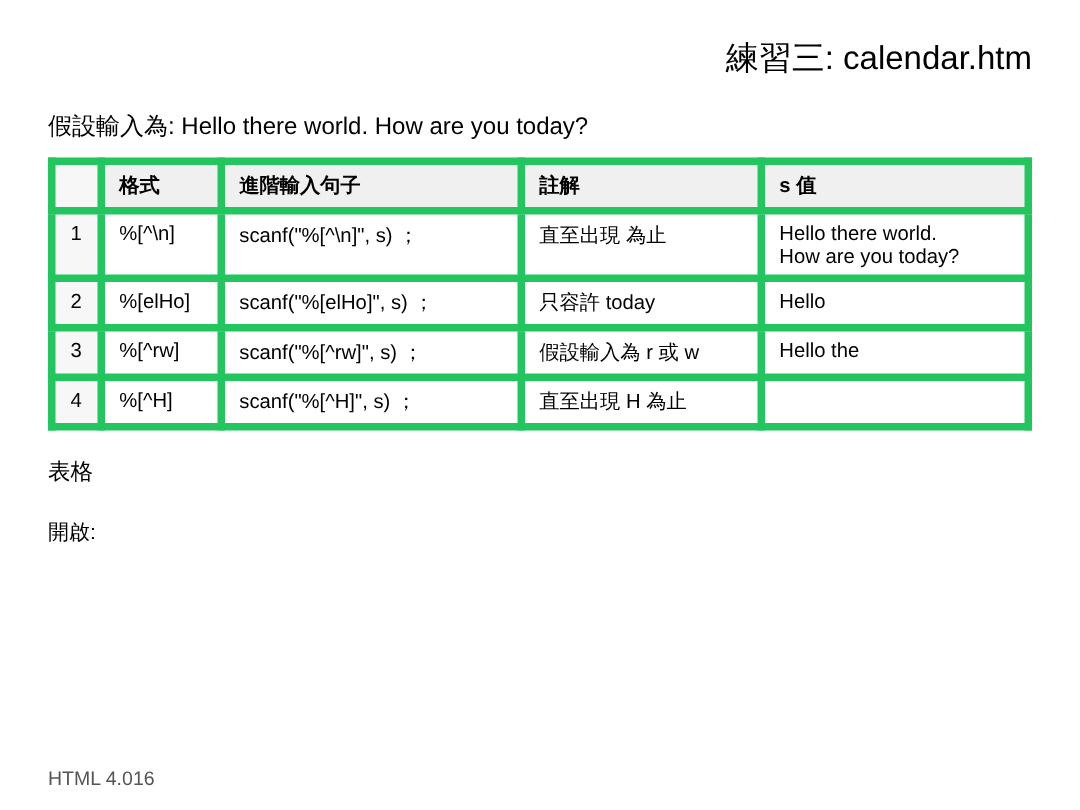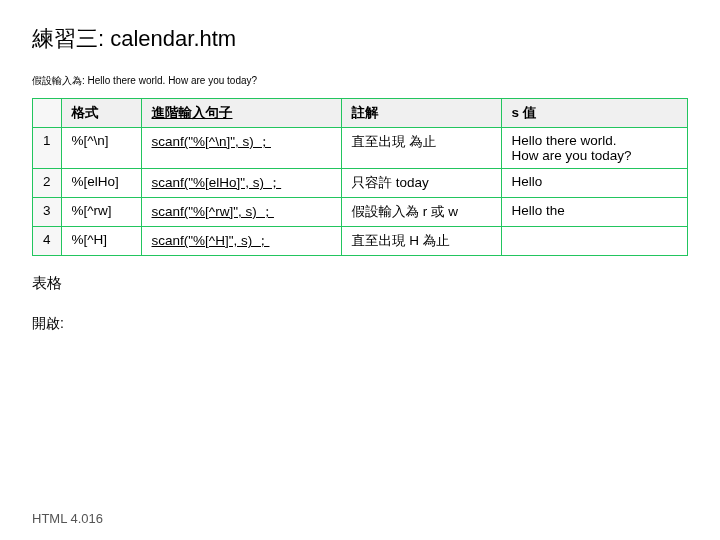--- a/index.html
+++ b/index.html
@@ -24,40 +24,41 @@
       padding: 24px 32px 20px 32px;
       display: flex;
       flex-direction: column;
     }
 
     .page-title {
       font-size: 22px;
       font-weight: normal;
       margin-bottom: 20px;
       color: #000;
+      text-align: right;
     }
 
     .subtitle {
-      font-size: 10px;
+      font-size: 16px;
       margin-bottom: 10px;
       color: #000;
     }
 
     .table-wrapper {
       margin-bottom: 18px;
     }
 
     table {
       border-collapse: collapse;
       width: 100%;
       font-size: 13.5px;
     }
 
     table th, table td {
-      border: 1px solid #22c55e;
+      border: 5px solid #22c55e;
       padding: 5px 10px;
       text-align: left;
       vertical-align: top;
     }
 
     table th {
       background: #f0f0f0;
       font-weight: bold;
     }
 
@@ -66,21 +67,20 @@
       text-align: center;
       background: #f7f7f7;
     }
 
     .col-format {
       width: 80px;
     }
 
     .col-scanf {
       width: 200px;
-      text-decoration: underline;
     }
 
     .col-note {
       width: 160px;
     }
 
     .col-sval {
       min-width: 170px;
     }
 

